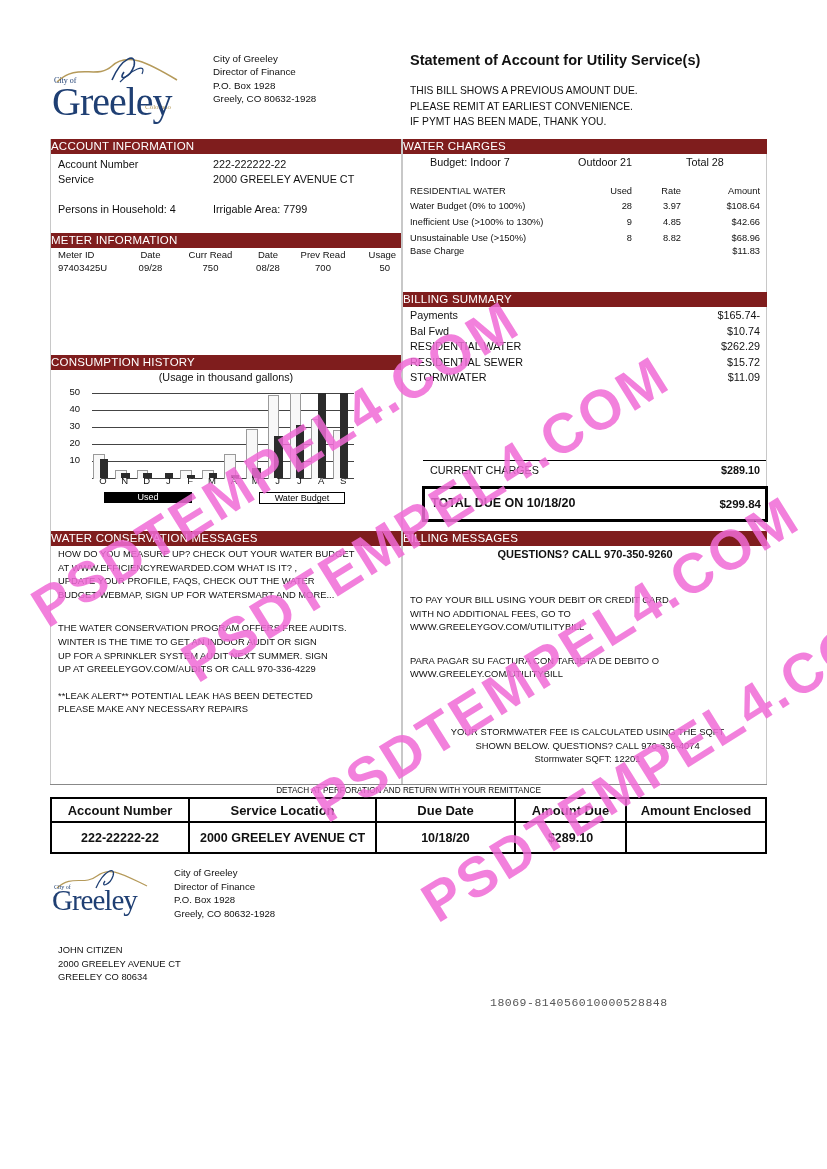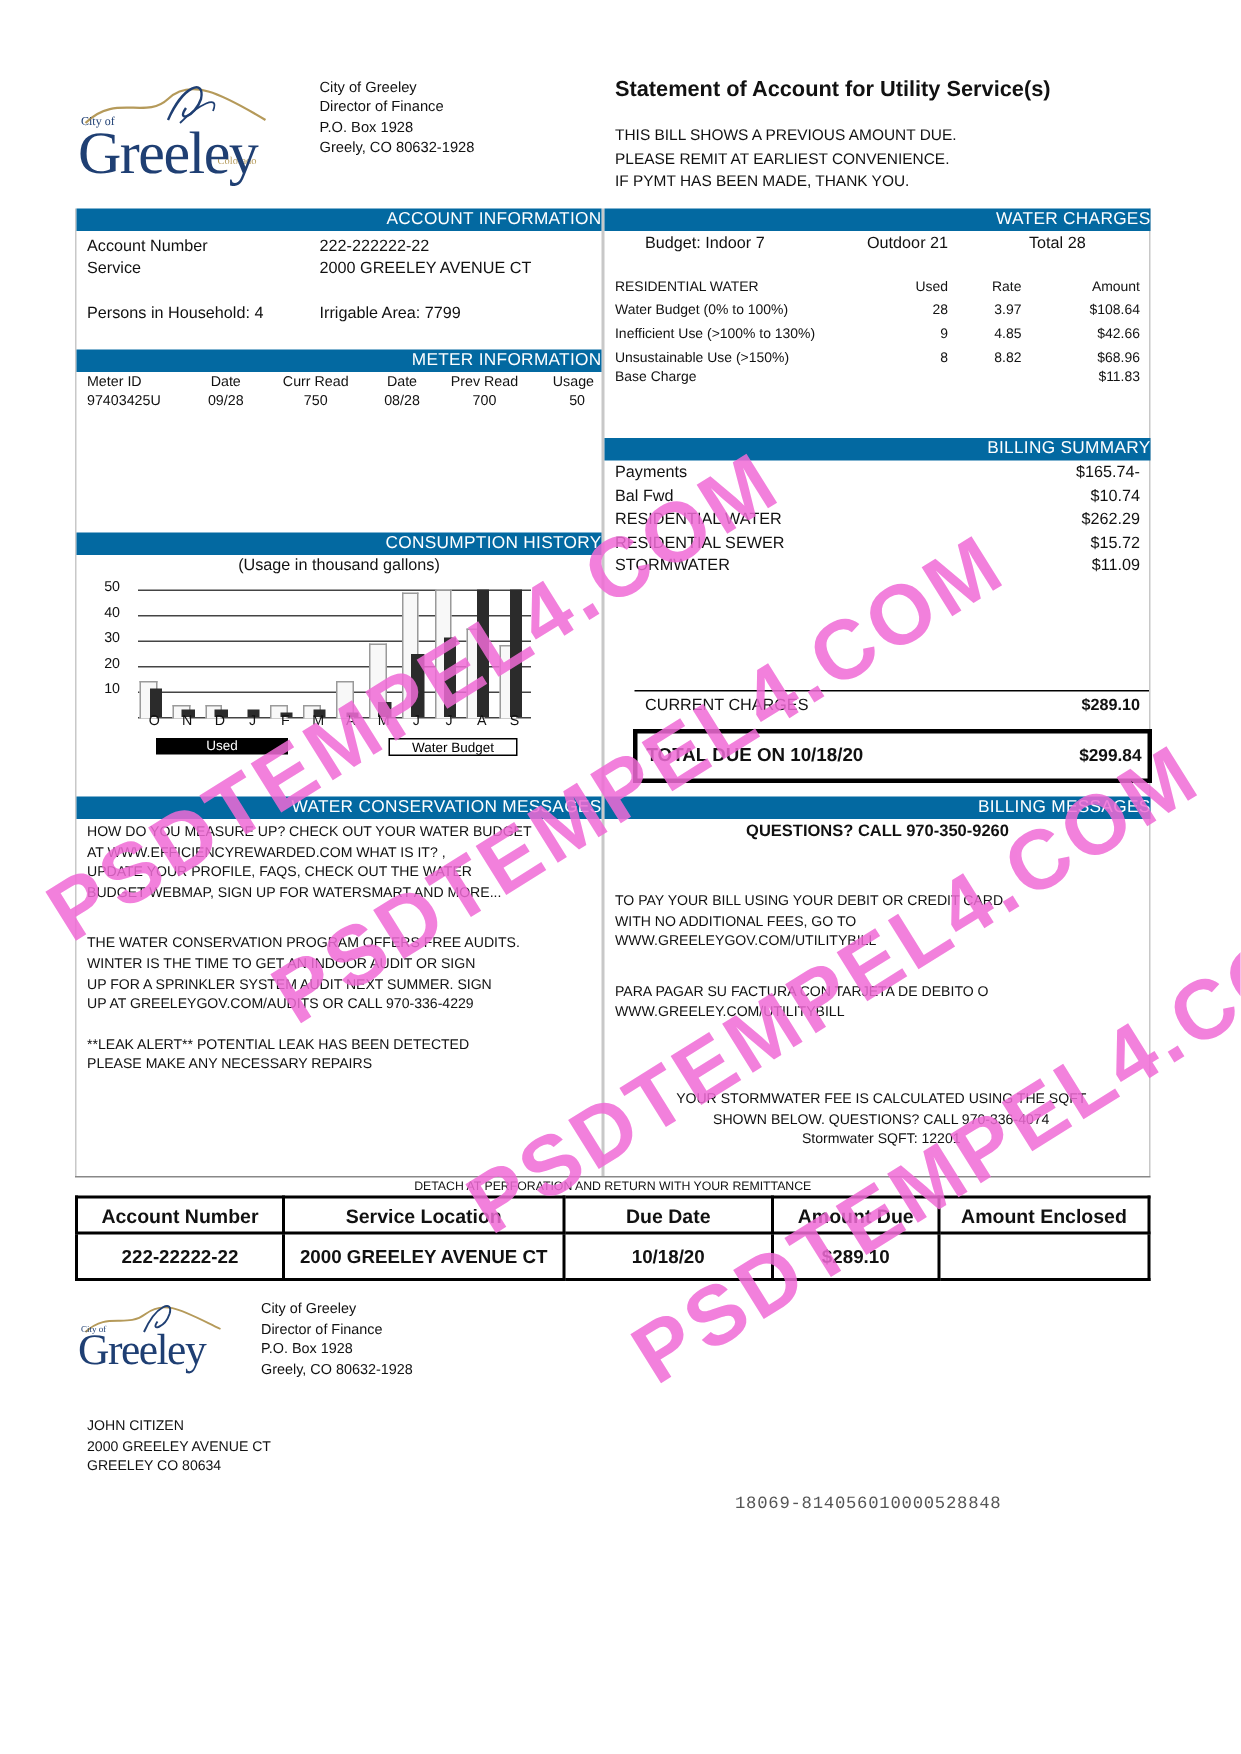--- a/index.html
+++ b/index.html
@@ -1,19 +1,19 @@
 <!DOCTYPE html>
 <html><head>
 <meta charset="utf-8">
 <style>
   html, body { margin:0; padding:0; background:#fff; }
   body { width:827px; height:1169px; position:relative; overflow:hidden;
          font-family:"Liberation Sans", sans-serif; color:#111; font-size:10px; }
   .abs { position:absolute; }
-  .bar { background:#0369a1; color:#fff; text-align:right; font-size:11.5px; height:15px; line-height:15px; letter-spacing:0.2px; }
+  .bar { background:#7f1d1d; color:#fff; text-align:left; font-size:11.5px; height:15px; line-height:15px; letter-spacing:0.2px; }
   .small { font-size:9.6px; line-height:13.5px; }
   .row { display:flex; justify-content:space-between; }
   .vline { position:absolute; width:2px; background:#c8c8c8; }
   
   .logo-word { font-family:"Liberation Serif", serif; color:#1f3f73; font-size:40px; letter-spacing:-1px; line-height:1; }
   .logo-small { font-family:"Liberation Serif", serif; color:#1f3f73; font-size:8px; }
   .logo-sub { font-family:"Liberation Serif", serif; color:#b59a5a; font-size:7px;margin-top:22px; }
   
   .chart { position:absolute; }
   .gridline { position:absolute; left:0; right:0; height:1px; background:#444; }

